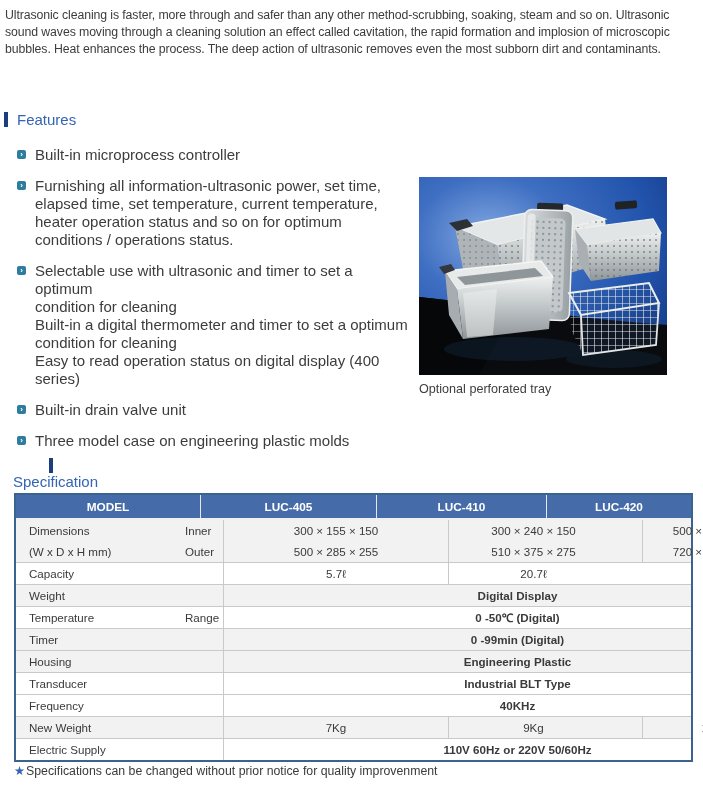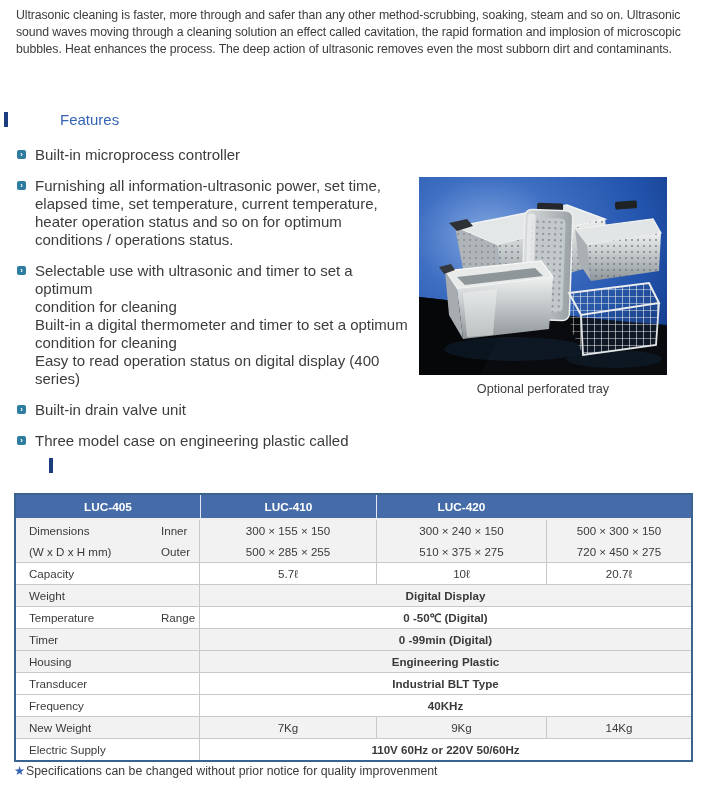--- a/index.html
+++ b/index.html
@@ -4,27 +4,27 @@
 <style>
   html,body { margin:0; padding:0; background:#ffffff; }
   .page {
     position:relative; width:703px; height:793px; background:#fff;
     font-family:"Liberation Sans", sans-serif; overflow:hidden;
     color:var(--c-text,#3c3c3c);
   }
 
   
   .intro {
-    position:absolute; left:16px; top:7px; width:668px; margin:0;
+    position:absolute; left:5px; top:7px; width:668px; margin:0;
     font-size:12.3px; line-height:16.8px; letter-spacing:-0.1px;
     color:var(--c-text,#3c3c3c);
   }
 
   
-  .sec-title { position:absolute; left:4px; display:flex; align-items:center;gap:43px; }
+  .sec-title { position:absolute; left:4px; display:flex; align-items:center; }
   .sec-bar { width:4px; height:15px; background:var(--c-bar_navy,#1d3e7e); display:inline-block; }
   .sec-text { margin-left:9px; font-size:15px; color:var(--c-accent_blue,#3464b4); }
   .sec-features { top:111px; }
   .sec-spec { top:458px;flex-direction:column; }
 
   
   .features {
     position:absolute; left:17px; top:146px; width:392px;
     list-style:none; margin:0; padding:0;
   }
@@ -32,38 +32,38 @@
   .bullet {
     flex:0 0 auto; width:9px; height:9px; margin-top:4px; margin-right:9px;
     background:var(--c-bullet_teal,#2e7ca0); border-radius:2px;
     color:#fff; font-size:8px; line-height:9px; text-align:center; font-weight:bold;
   }
   .ftext { white-space:pre-line; font-size:15px; line-height:18px; color:var(--c-text,#3c3c3c); }
 
   
   .photo-fig { position:absolute; left:419px; top:177px; width:248px; margin:0; }
   .photo { width:248px; height:198px; line-height:0; }
-  .caption { margin-top:7px; text-align:center; font-size:12.6px; color:#3d3d3d; }
+  .caption { margin-top:7px; font-size:12.6px; color:#3d3d3d; }
 
   
   .spec-table {
     position:absolute; left:14px; top:493px; width:675px;
     border:2px solid var(--c-table_border,#3a648f); background:#fff;
   }
   .thead {
     display:grid; grid-template-columns:184px 176px 170px 145px; height:23px;
     background:var(--c-table_header_bg,#456ca8); border-bottom:2px solid #f0f0f0;
   }
   .hc {
     color:#fff; font-weight:bold; font-size:11.8px;
     display:flex; align-items:center; justify-content:center;
   }
   .hc + .hc { border-left:1px solid rgba(255,255,255,0.85); }
 
-  .trow { display:grid; grid-template-columns:98px 86px 176px 170px 145px; height:21px; background:#fff; }
+  .trow { display:grid; grid-template-columns:98px 86px 176px 170px 145px; height:21px; background:#fff;gap:24px; }
   .trow.alt { background:var(--c-row_alt_bg,#f2f2f2); }
   .trow + .trow { border-top:1px solid var(--c-grid_line,#c9c9c9); }
   .trow.merge { border-top:none;text-align:center; }
   .c { font-size:11.6px; color:#3a3a3a; display:flex; align-items:center; overflow:hidden; }
   .c.label { padding-left:13px; }
   .c.sub { border-right:1px solid var(--c-grid_line,#c9c9c9);margin-left:47px; }
   .c.val { justify-content:center; }
   .c.vsep { border-left:1px solid var(--c-grid_line,#c9c9c9); }
   .c.spanv { grid-column:3 / 6; justify-content:center;font-weight:bold; }
 
@@ -102,21 +102,21 @@
 Built-in a digital thermometer and timer to set a optimum
 condition for cleaning
 Easy to read operation status on digital display (400 series)</span>
     </li>
     <li class="feat">
       <span class="bullet">›</span>
       <span class="ftext">Built-in drain valve unit</span>
     </li>
     <li class="feat">
       <span class="bullet">›</span>
-      <span class="ftext">Three model case on engineering plastic called</span>
+      <span class="ftext">Three model case on engineering plastic molds</span>
     </li>
   </ul>
 
   <figure class="photo-fig">
     <div class="photo">
       <svg viewBox="0 0 248 198" width="248" height="198" xmlns="http://www.w3.org/2000/svg">
         <defs>
           <radialGradient id="bg" cx="28%" cy="30%" r="85%">
             <stop offset="0%" stop-color="#84a9e2"></stop>
             <stop offset="35%" stop-color="#3f6fc2"></stop>
@@ -188,20 +188,21 @@
     <figcaption class="caption">Optional perforated tray</figcaption>
   </figure>
 
   <div class="sec-title sec-spec">
     <span class="sec-bar"></span>
     <span class="sec-text">Specification</span>
   </div>
 
   <div class="spec-table">
     <div class="thead">
+      <div class="hc">MODEL</div>
       <div class="hc">LUC-405</div>
       <div class="hc">LUC-410</div>
       <div class="hc">LUC-420</div>
     </div>
 
     <div class="trow alt">
       <div class="c label">Dimensions</div>
       <div class="c sub">Inner</div>
       <div class="c val">300 × 155 × 150</div>
       <div class="c val vsep">300 × 240 × 150</div>
@@ -211,21 +212,20 @@
       <div class="c label">(W x D x H mm)</div>
       <div class="c sub">Outer</div>
       <div class="c val">500 × 285 × 255</div>
       <div class="c val vsep">510 × 375 × 275</div>
       <div class="c val vsep">720 × 450 × 275</div>
     </div>
     <div class="trow">
       <div class="c label">Capacity</div>
       <div class="c sub"></div>
       <div class="c val">5.7ℓ</div>
-      <div class="c val vsep">10ℓ</div>
       <div class="c val vsep">20.7ℓ</div>
     </div>
     <div class="trow alt">
       <div class="c label">Weight</div>
       <div class="c sub"></div>
       <div class="c spanv">Digital Display</div>
     </div>
     <div class="trow">
       <div class="c label">Temperature</div>
       <div class="c sub">Range</div>

